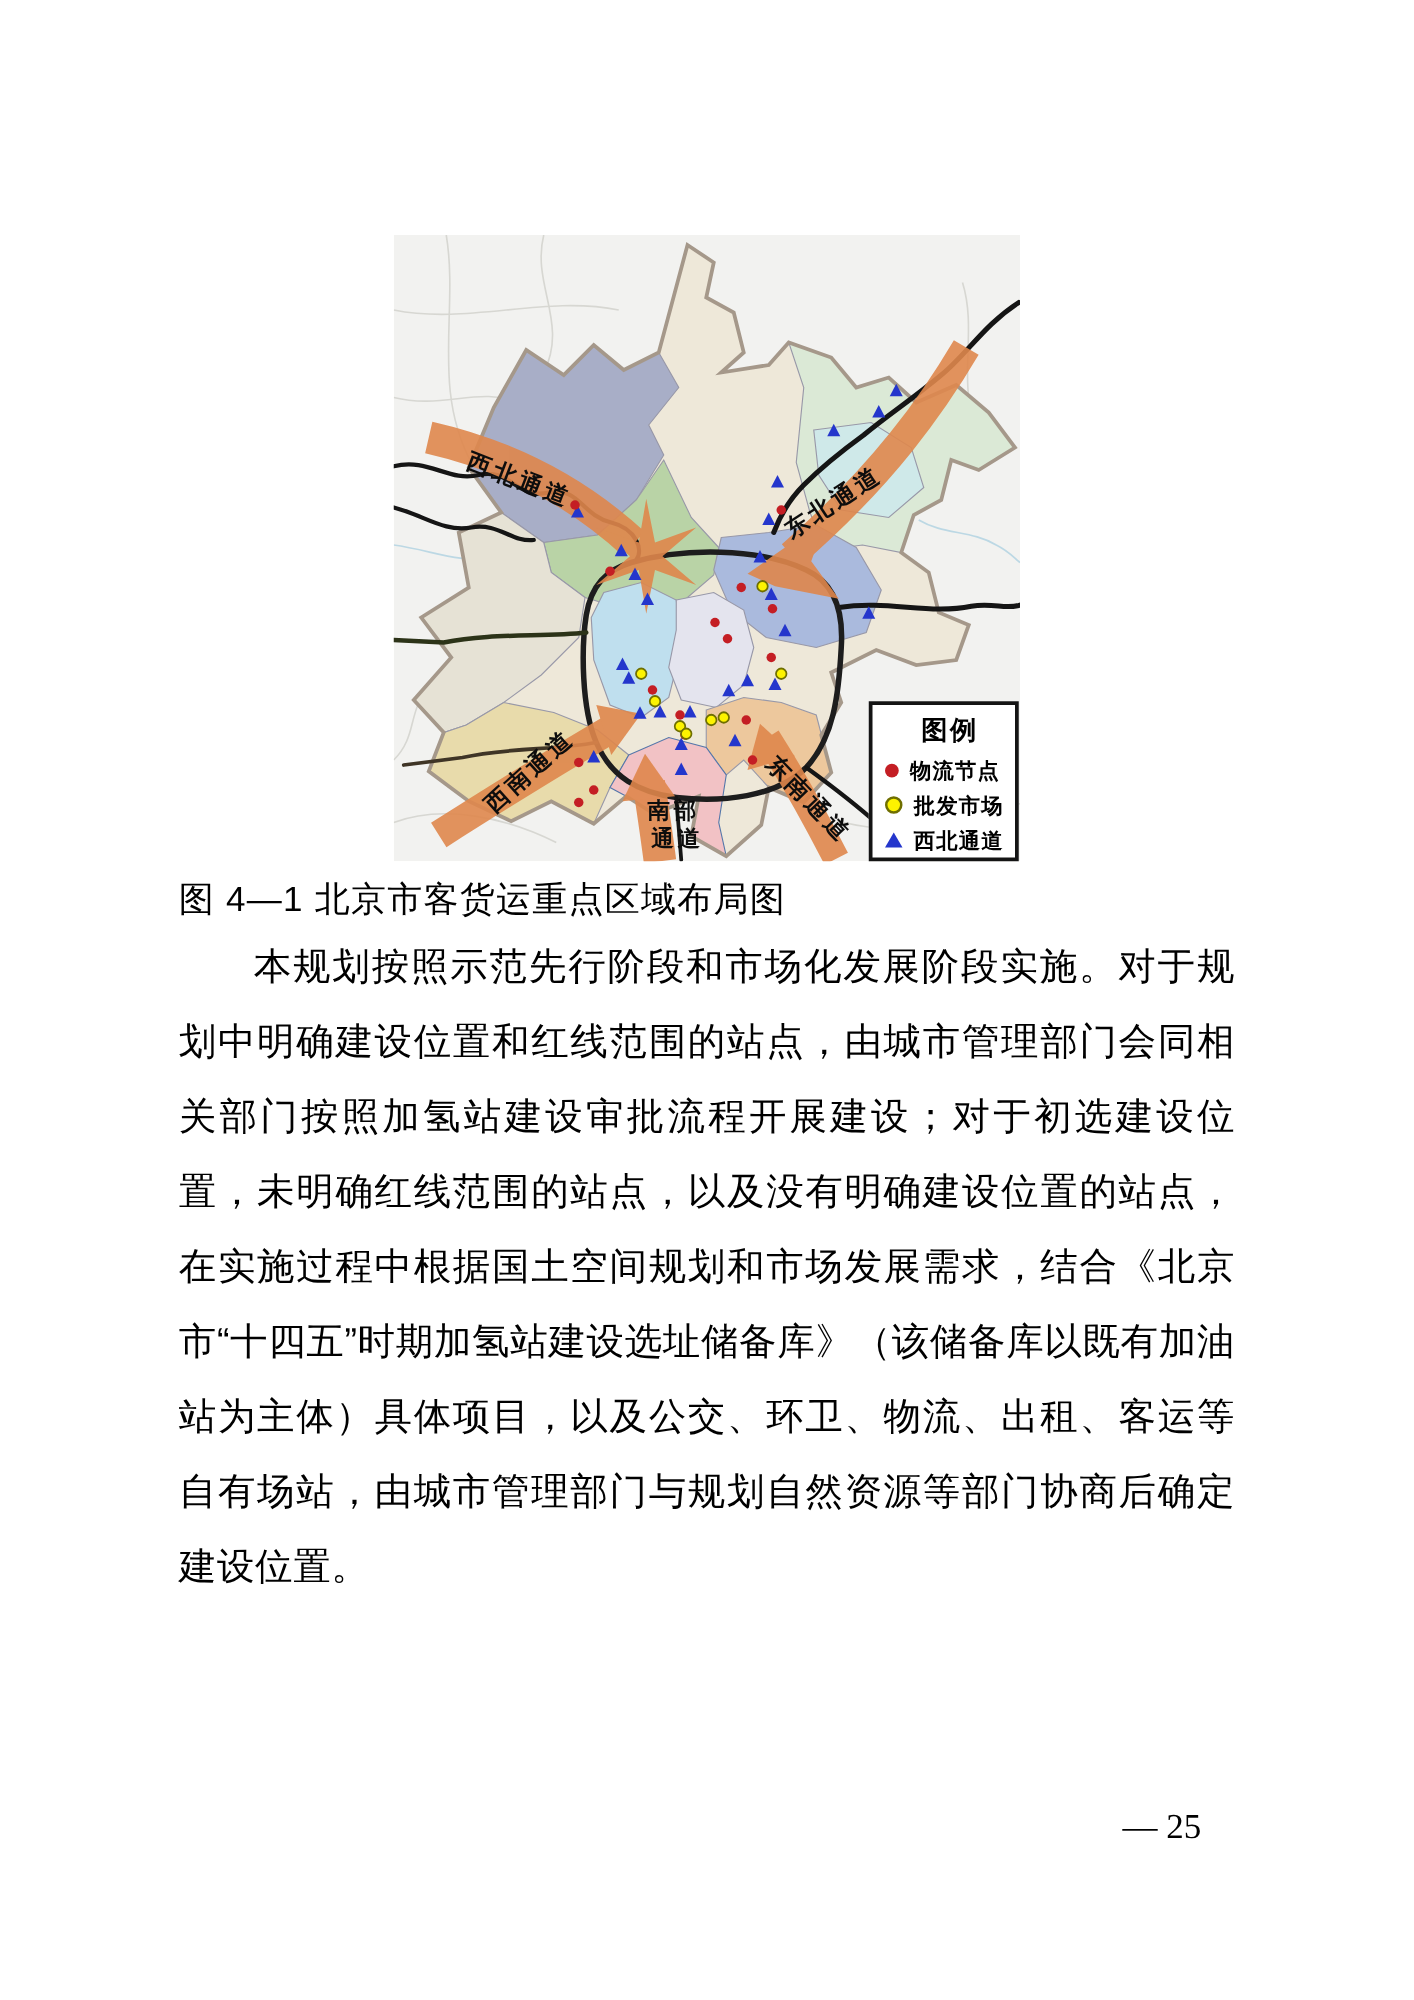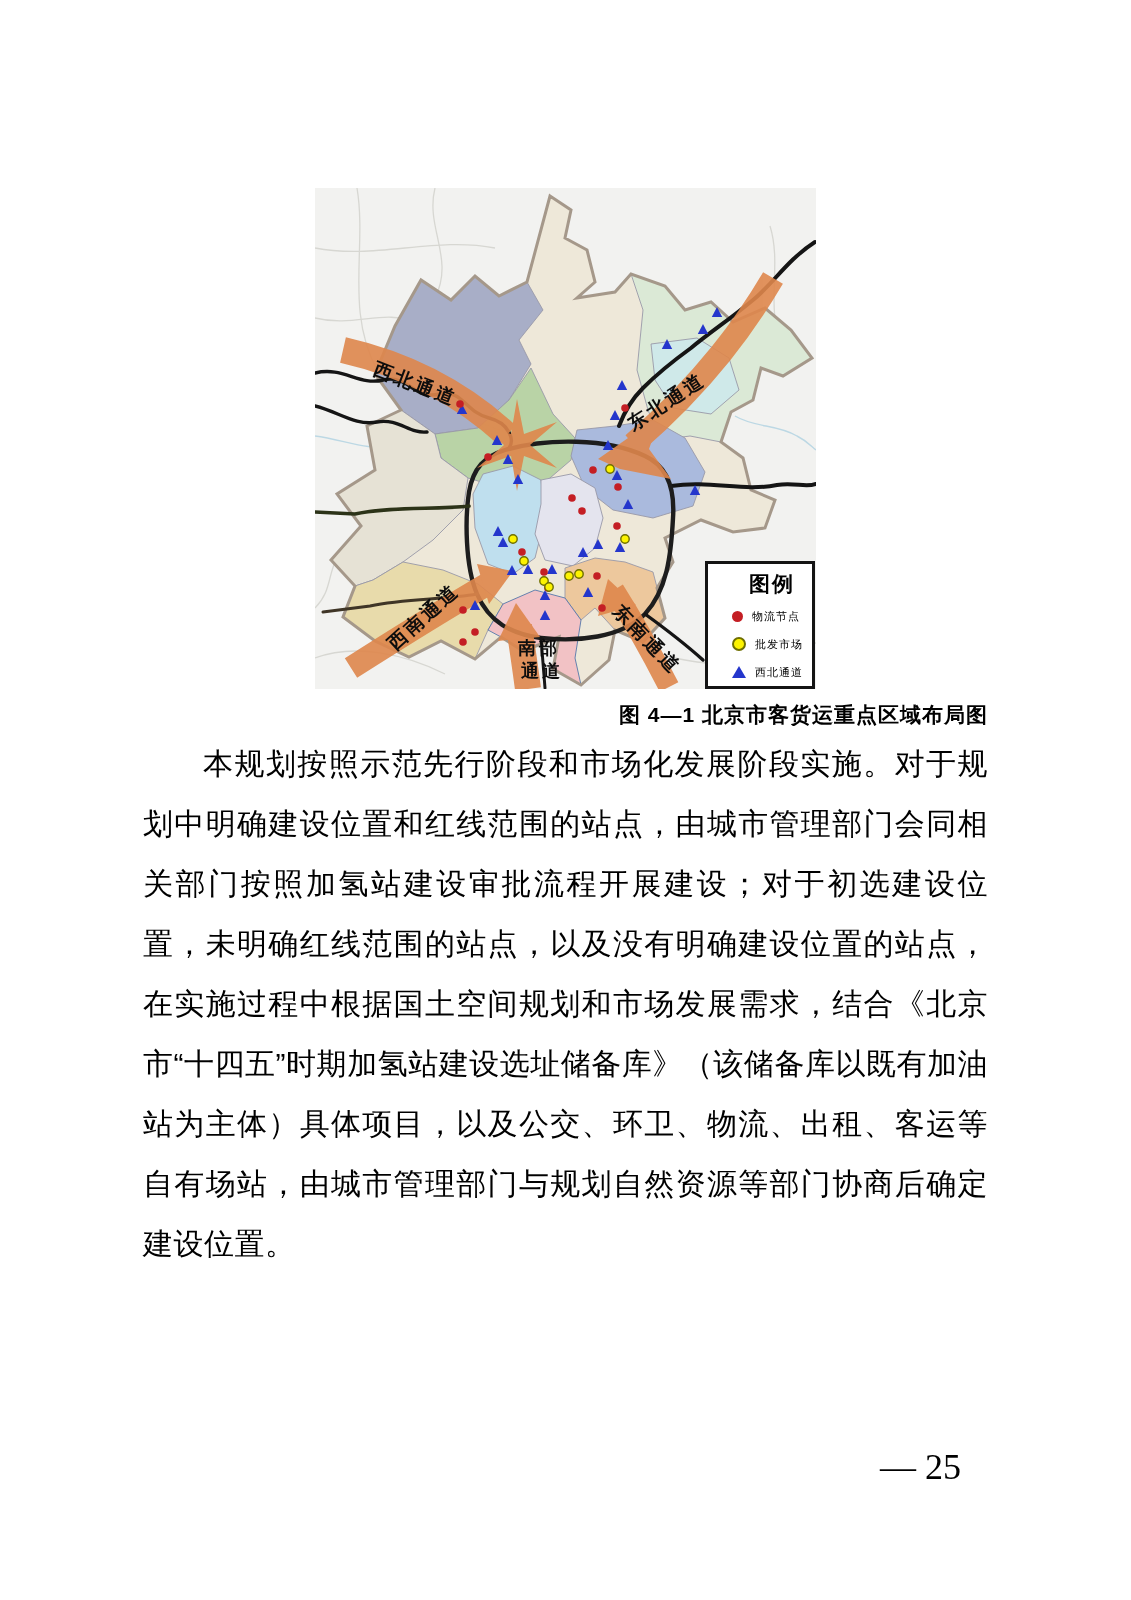--- a/index.html
+++ b/index.html
@@ -6,48 +6,48 @@
   body{
     width:1131px;height:1600px;background:#ffffff;overflow:hidden;
     font-family:"Liberation Sans","DejaVu Sans",sans-serif;color:#000;
     position:relative;
   }
   .page{padding:188px 143px 0 143px;width:845px;}
   
   .figure-wrap{width:501px;height:501px;margin:0 auto;position:relative;}
   .figure-wrap svg{display:block;}
   .map-legend{
-    position:absolute;right:1px;bottom:0;width:110px;height:128px;
+    position:absolute;right:1px;bottom:0;width:120px;height:128px;
     background:#fff;border:3px solid #141414;box-sizing:border-box;
     display:flex;flex-direction:column;align-items:flex-start;
-    padding:4px 0 0 24px;
+    padding:4px 0 0 10px;
   }
   .map-legend .legend-title{
     align-self:center;font-size:21px;font-weight:bold;letter-spacing:2px;margin:2px 0 4px 0;
   }
   .legend-row{display:flex;align-items:center;gap:9px;height:31px;}
-  .legend-label{font-size:11px;font-weight:normal;letter-spacing:1px;}
+  .legend-label{font-size:17px;font-weight:bold;letter-spacing:1px;}
   .dot-red{width:11px;height:11px;border-radius:50%;background:#c41e24;}
   .dot-yellow{width:10px;height:10px;border-radius:50%;background:#fdf300;border:2px solid #6f6f00;}
   .tri-blue{width:0;height:0;border-left:7px solid transparent;border-right:7px solid transparent;border-bottom:12px solid #2436cc;}
   .figure-caption{
-    text-align:right;font-size:21px;margin-top:12px;letter-spacing:1px;font-weight:bold;
+    text-align:left;font-size:28px;margin-top:12px;letter-spacing:1px;
   }
   
   .body-text{margin-top:5px;}
   .body-text p{
     margin:0;font-size:30px;line-height:60px;text-indent:2em;
     text-align:justify;letter-spacing:0.5px;
   }
   .section-heading{
     margin:0;font-size:30px;line-height:56px;text-indent:2em;font-weight:bold;letter-spacing:0.5px;
   }
   .page-number{
     position:absolute;right:170px;top:1446px;
-    font-family:"Liberation Serif","DejaVu Serif",serif;font-size:36px;
+    font-family:"Liberation Serif","DejaVu Serif",serif;font-size:28px;
   }
   text.corridor-label{
     font-family:"Liberation Sans","DejaVu Sans",sans-serif;
     font-weight:bold;fill:#0d0d0d;
   }
 </style>
 </head>
 <body>
 
 <div class="page">

